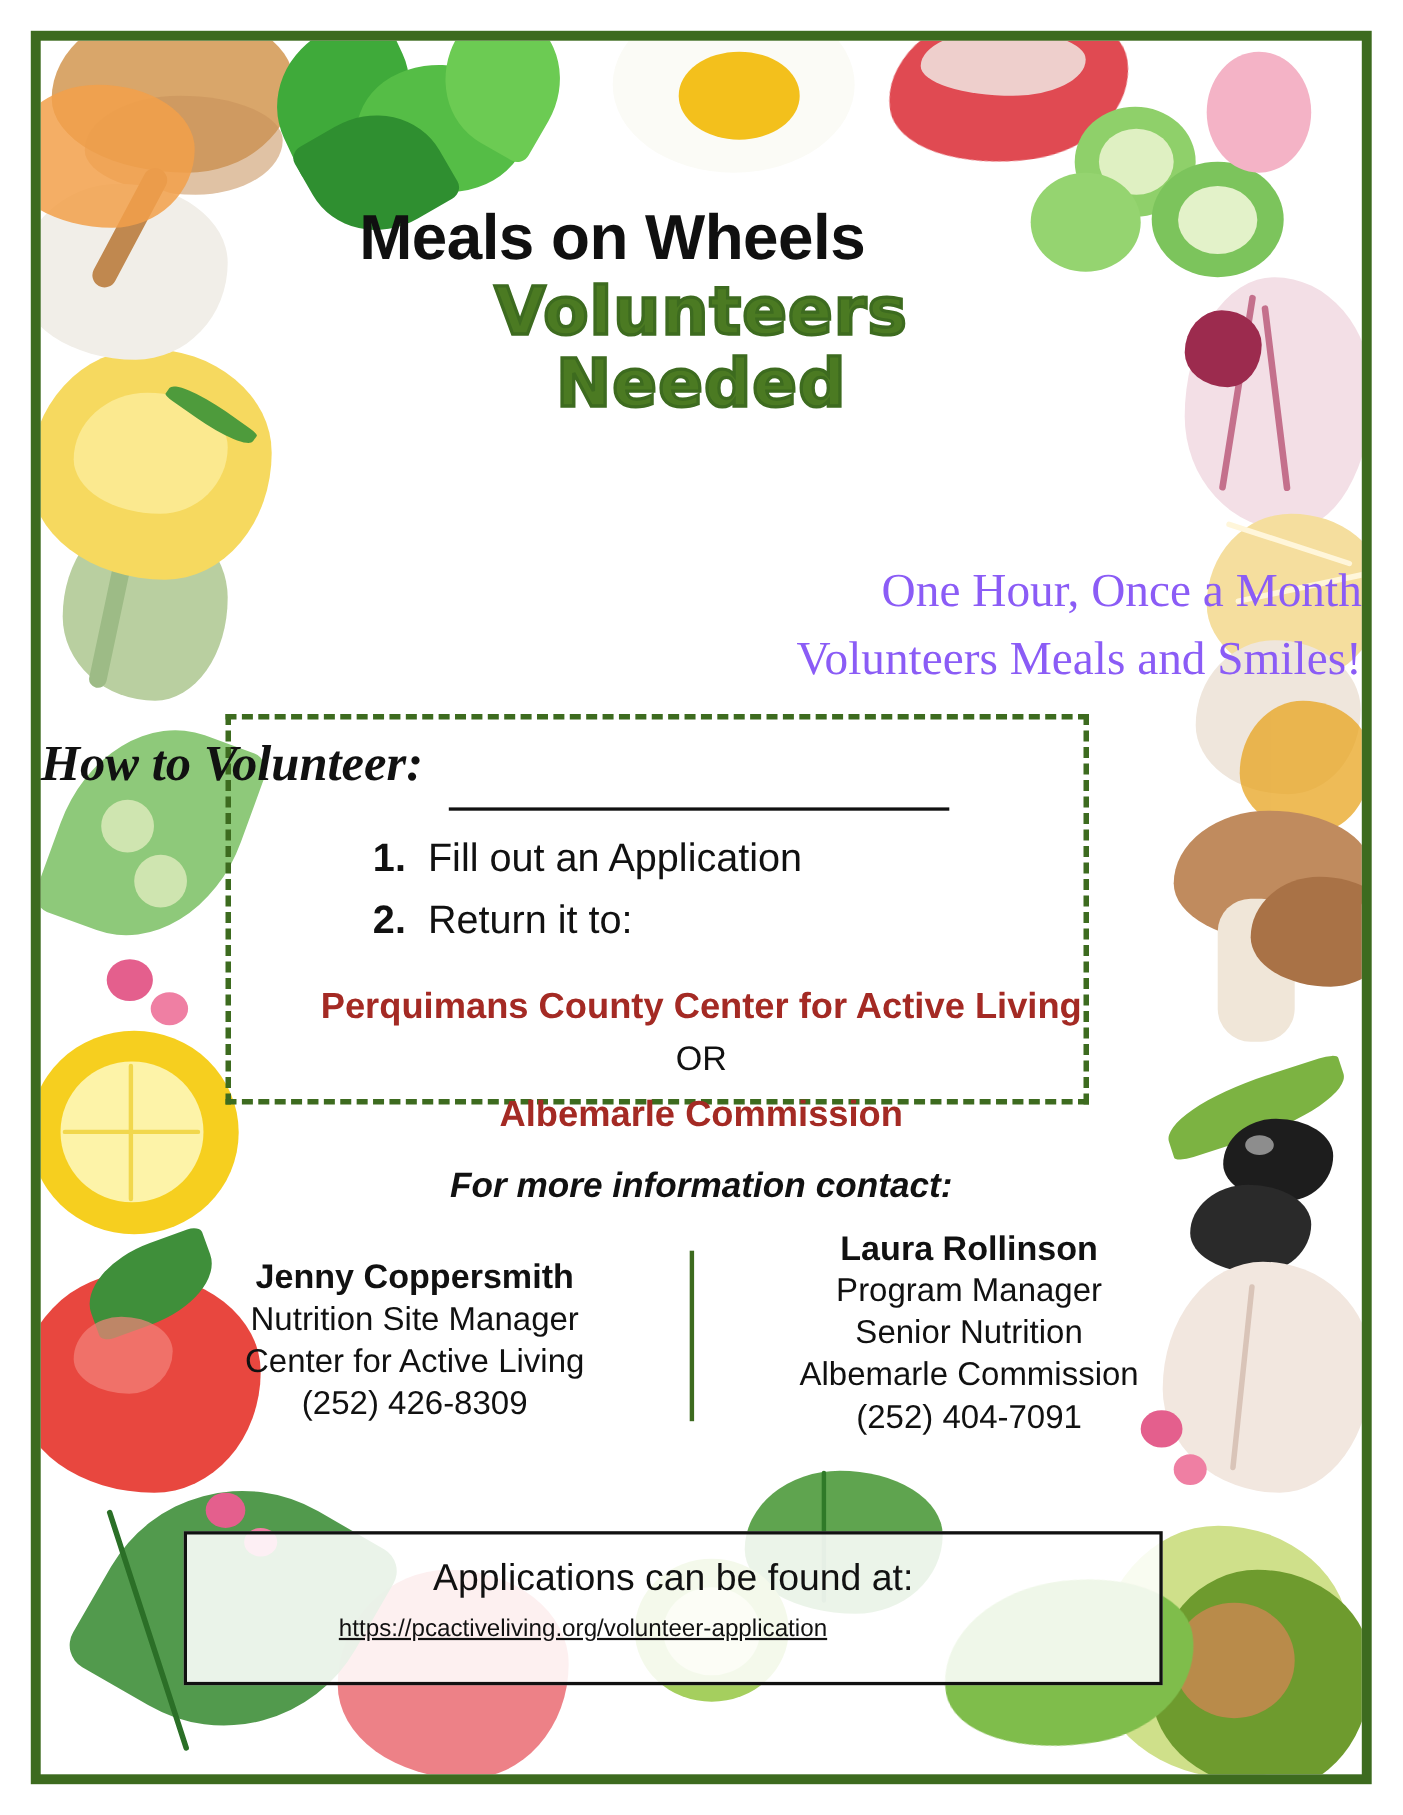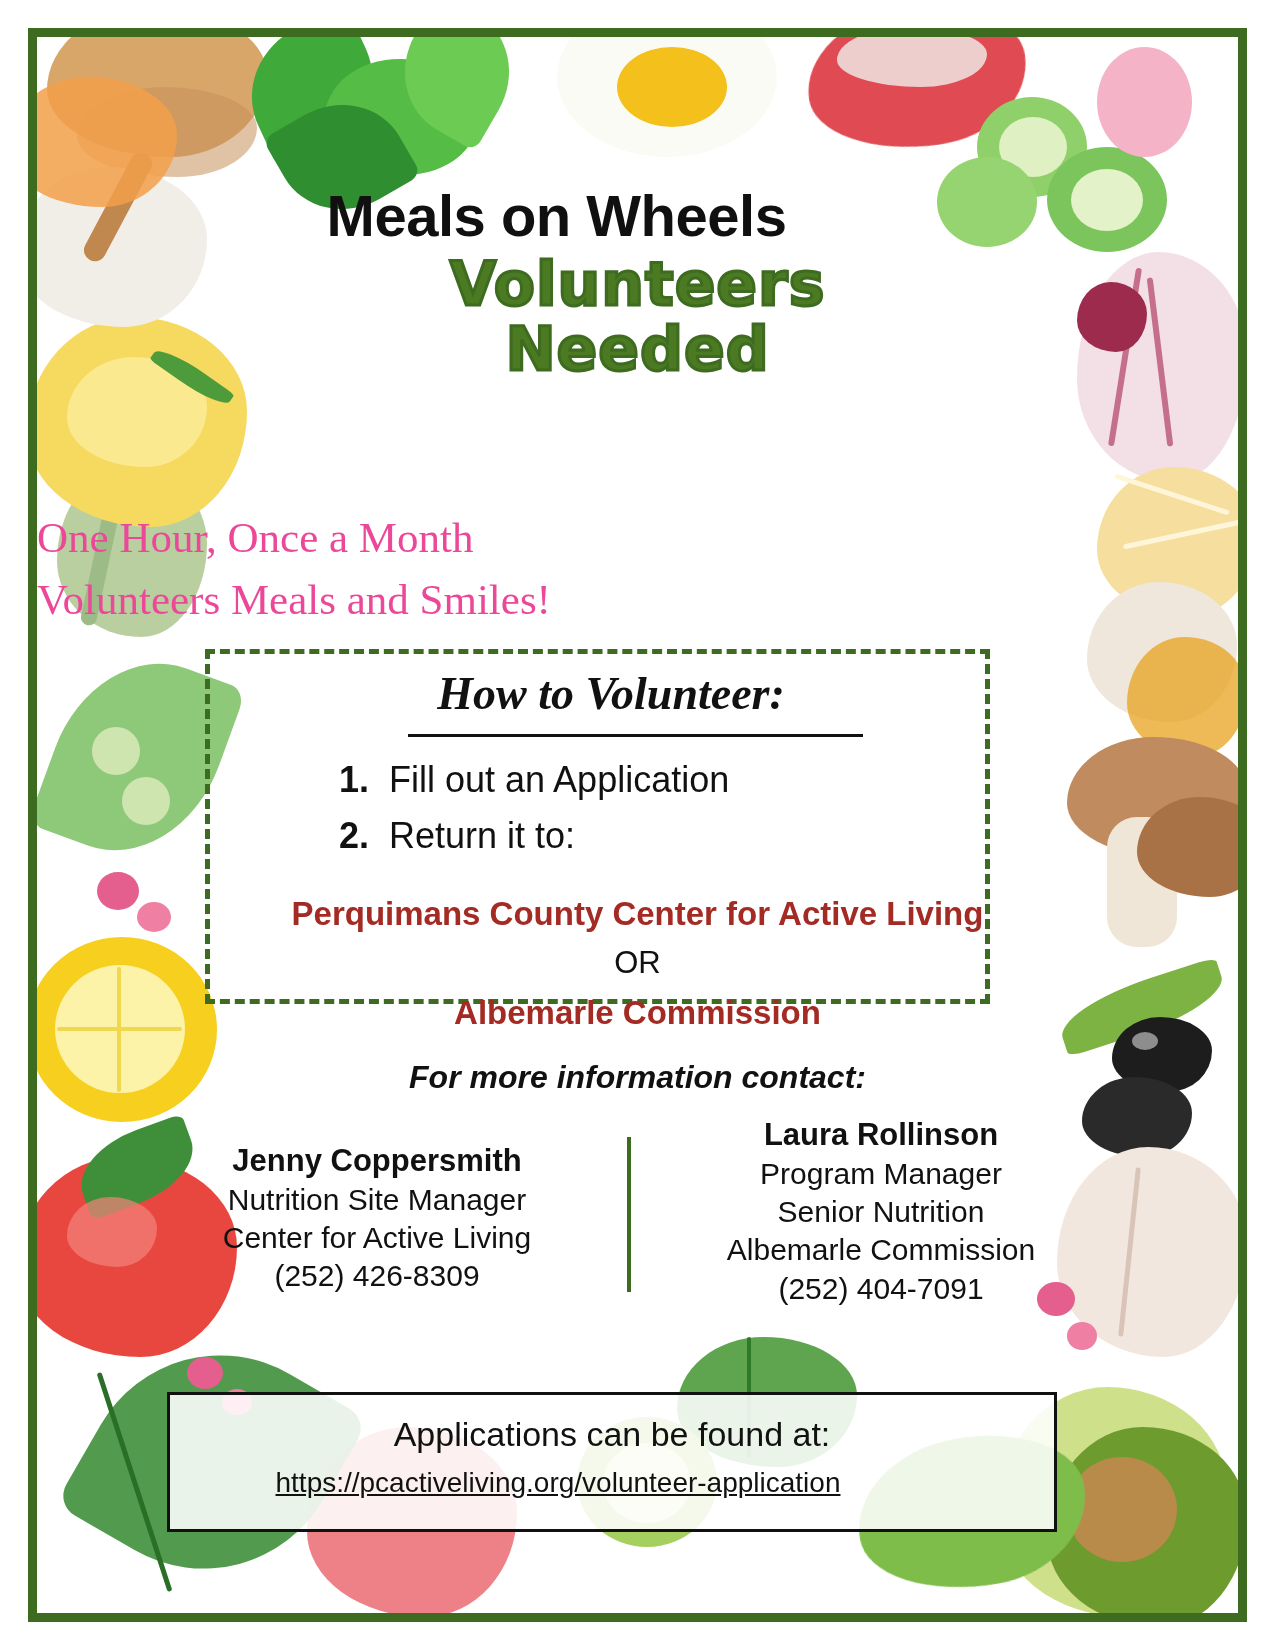--- a/index.html
+++ b/index.html
@@ -102,49 +102,48 @@
     letter-spacing: 1px;
     -webkit-text-stroke: 3px #3d6b1f;
   }
   .headline .l2 { display: block; }
 
   .sub {
     position: absolute;
     top: 470px;
     left: 0;
     width: 1201px;
-    text-align: left;
+    text-align: right;
     font-family: "Liberation Serif", serif;
     font-size: 43px;
-    color: #ec4899;
+    color: #8b5cf6;
     line-height: 1.45;
   }
 
   .dashed-box {
     position: absolute;
     left: 168px;
     top: 612px;
     width: 785px;
     height: 355px;
     border: 5px dashed #3d6b1f;
     box-sizing: border-box;
   }
 
   .how-title {
     position: absolute;
     left: 0;
     top: 630px;
     width: 1060px;
-    text-align: center;
+    text-align: left;
     font-family: "Liberation Serif", serif;
     font-weight: bold;
     font-style: italic;
     font-size: 46px;
     color: #111;
-    padding-left: 44px;
   }
   .how-underline {
     position: absolute;
     left: 371px;
     top: 697px;
     width: 455px;
     height: 3px;
     background: #111;
   }
 
@@ -252,24 +251,23 @@
     text-align: center;
     font-size: 34px;
     color: #111;
   }
   .url-line2 {
     position: absolute;
     left: 130px;
     top: 1430px;
     width: 726px;
     text-align: center;
-    font-size: 28px;
+    font-size: 22px;
     color: #111;
     text-decoration: underline;
-    padding-left: 28px;
   }
 </style>
 </head>
 <body>
 
 <div class="page">
 
   <div class="deco-layer">
 
     <div class="blob soft" style="left:10px; top:-30px; width:220px; height:150px; background:#d9a66a;"></div>

